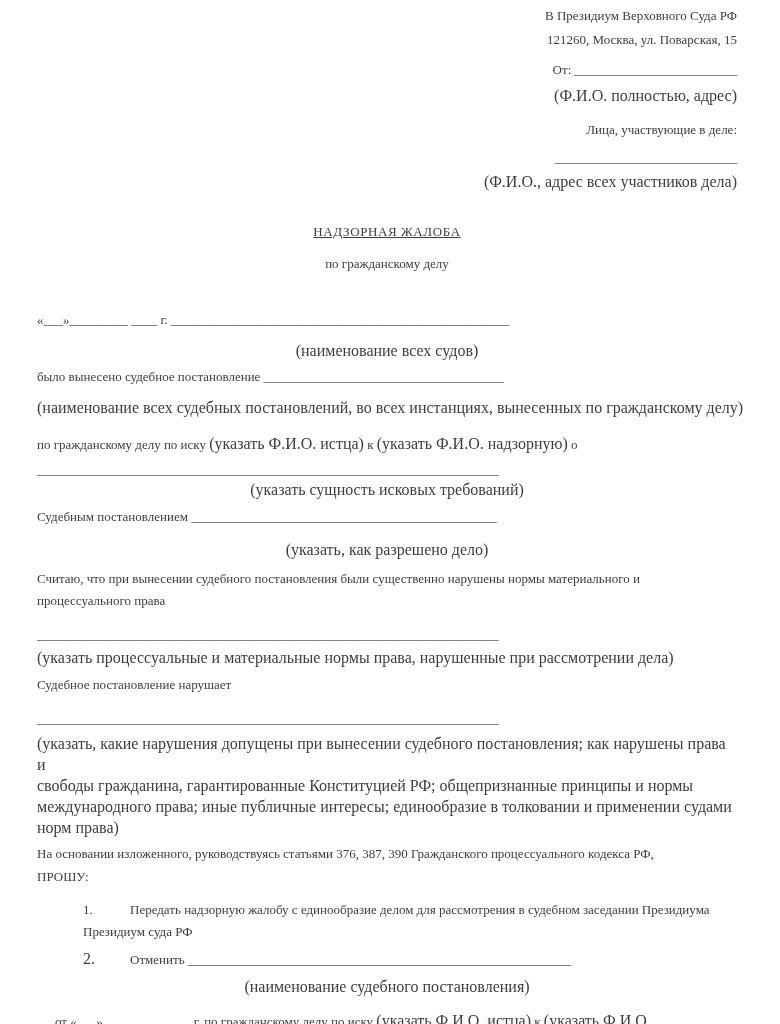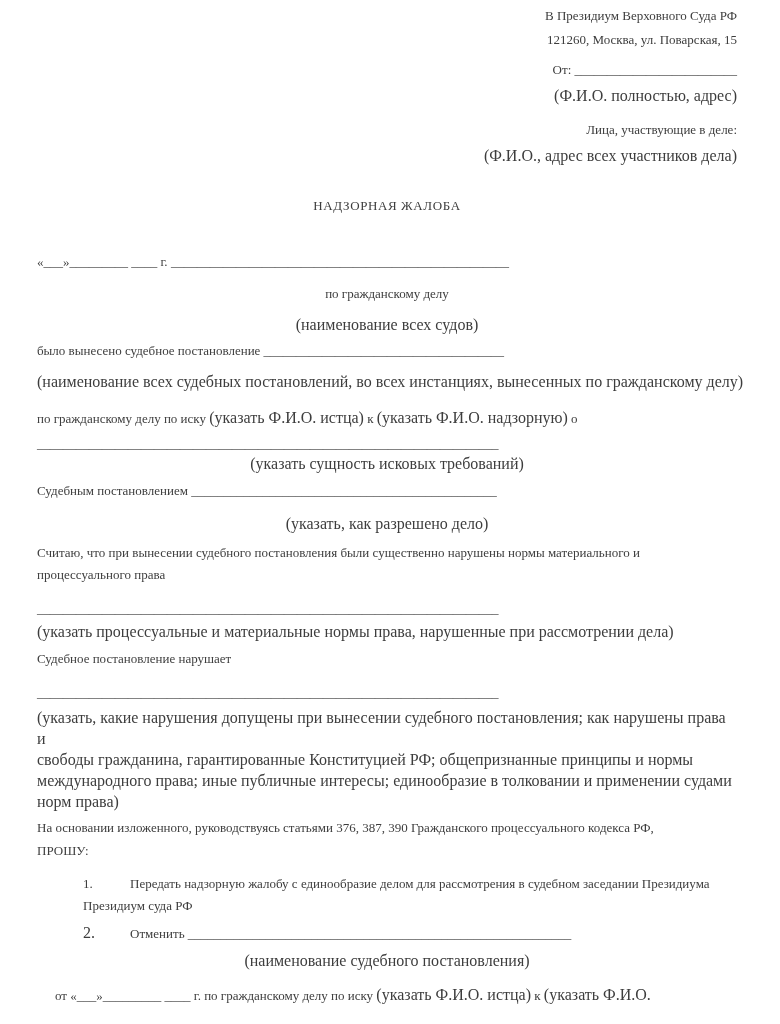--- a/index.html
+++ b/index.html
@@ -23,47 +23,48 @@
   }
   .hdr { text-align: right; }
   .s  { font-size: 13px; line-height: 20px; }
   .l  { font-size: 16px; line-height: 24px; }
   .b  { font-size: 13px; line-height: 16px; }
   .lh24 { line-height: 24px; }
   .par22 { font-size: 13px; line-height: 22px; }
   .hintpar { font-size: 16px; line-height: 21px; }
   .center { text-align: center; }
   .nowrap { white-space: nowrap; }
-  .title-main { letter-spacing: 0.6px; }
+  .title-main { letter-spacing: 0.6px; text-decoration: underline; }
   .item { margin-left: 46px; }
   .num { display: inline-block; width: 47px; }
   .final-indent { padding-left: 18px; }
   .mt3{margin-top:3px}.mt4{margin-top:4px}.mt5{margin-top:5px}.mt6{margin-top:6px}
   .mt8{margin-top:4px}.mt9{margin-top:9px}.mt10{margin-top:10px}.mt11{margin-top:11px}
   .mt12{margin-top:12px}.mt15{margin-top:15px}.mt16{margin-top:16px}
   .mt28{margin-top:28px}.mt36{margin-top:36px}
 </style>
 </head>
 <body>
 
 <div class="page">
 
   <div class="hdr">
     <div class="s">В Президиум Верховного Суда РФ</div>
     <div class="s mt8">121260, Москва, ул. Поварская, 15</div>
     <div class="s mt10 nowrap"><span>От: </span><span>_________________________</span></div>
     <div class="l mt4">(Ф.И.О. полностью, адрес)</div>
     <div class="s mt12">Лица, участвующие в деле:</div>
+    <div class="b mt10">____________________________</div>
     <div class="l mt8">(Ф.И.О., адрес всех участников дела)</div>
   </div>
 
   <div class="s center mt28 title-main">НАДЗОРНАЯ ЖАЛОБА</div>
+  <div class="s center mt12">по гражданскому делу</div>
+
   <div class="s mt36 nowrap"><span>«___»_________ ____ г. </span><span>____________________________________________________</span></div>
-
-  <div class="s center mt12">по гражданскому делу</div>
 
   <div class="l center mt9">(наименование всех судов)</div>
 
   <div class="s mt8 nowrap"><span>было вынесено судебное постановление </span><span>_____________________________________</span></div>
 
   <div class="l mt9 nowrap">(наименование всех судебных постановлений, во всех инстанциях, вынесенных по гражданскому делу)</div>
 
   <div class="mt12 lh24 nowrap"><span class="s">по гражданскому делу по иску </span><span class="l">(указать Ф.И.О. истца)</span><span class="s"> к </span><span class="l">(указать Ф.И.О. надзорную)</span><span class="s"> о</span></div>
 
   <div class="b mt6">_______________________________________________________________________</div>

